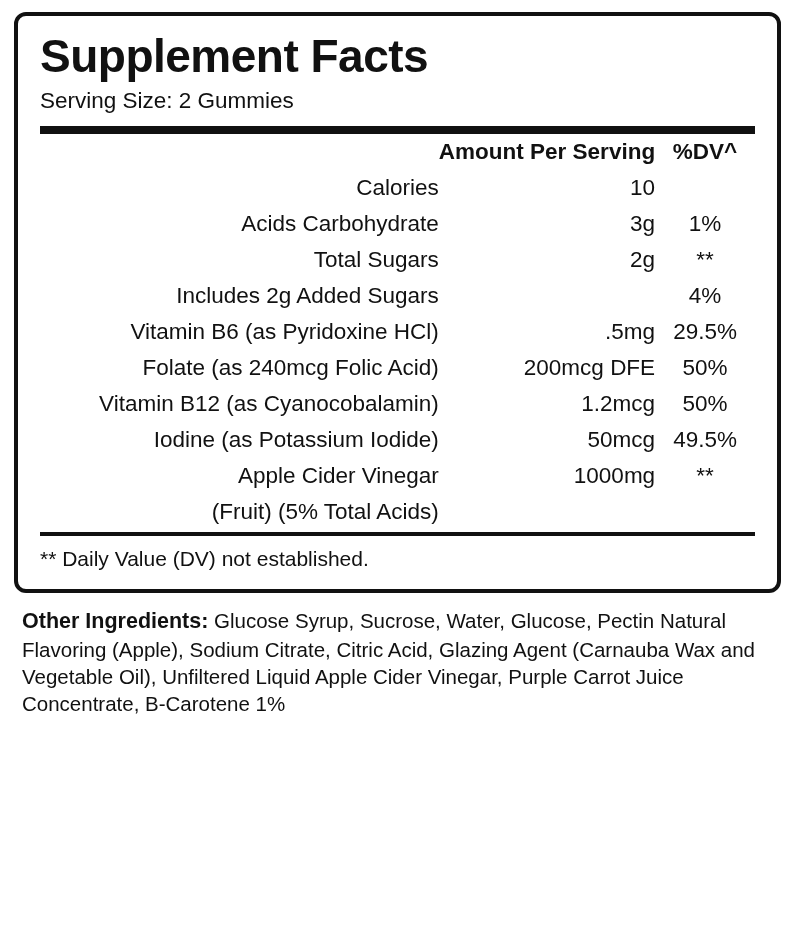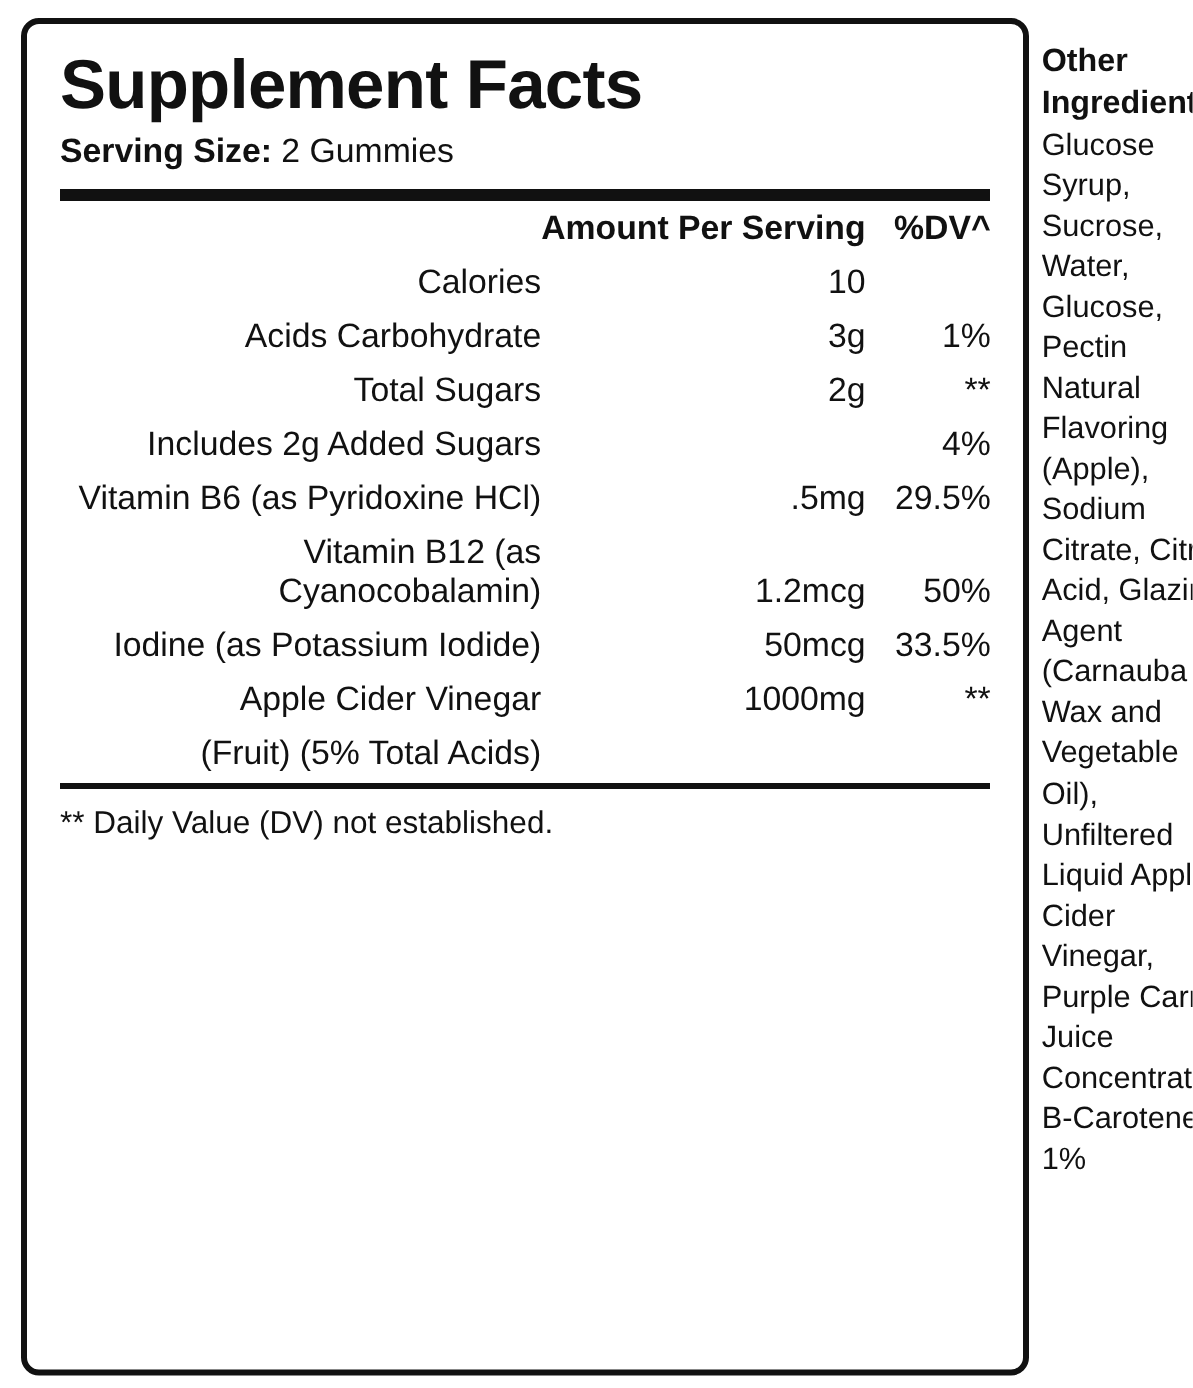--- a/index.html
+++ b/index.html
@@ -13,20 +13,21 @@
     font-family: "Liberation Sans", sans-serif;
     color: #111111;
     overflow: hidden;
   }
   .page {
     width: 795px;
     height: 925px;
     box-sizing: border-box;
     padding: 12px 14px 8px 14px;
     display: flex;
+    flex-direction: column;
   }
   .panel {
     border: 4px solid #111111;
     border-radius: 12px;
     box-sizing: border-box;
     padding: 14px 22px 16px 22px;
     flex: 0 0 auto;
   }
   .title {
     font-size: 46px;
@@ -34,21 +35,21 @@
     letter-spacing: -0.5px;
     line-height: 1.05;
     margin: 2px 0 6px 0;
   }
   .serving-line {
     font-size: 22.5px;
     line-height: 1.3;
     font-weight: 400;
   }
   .serving-line .lbl {
-    font-weight: 700;
+    font-weight: 400;
   }
   .rule-thick {
     border-top: 8px solid #111111;
     margin: 10px 0 0 0;
   }
   table.facts {
     width: 100%;
     border-collapse: collapse;
     font-size: 22.5px;
   }
@@ -66,21 +67,21 @@
     text-align: right;
     width: 56%;
   }
   .col-amt {
     text-align: right;
     width: 30%;
     white-space: nowrap;
     padding-right: 4px;
   }
   .col-dv {
-    text-align: right;
+    text-align: center;
     width: 14%;
     white-space: nowrap;
   }
   .row-line td {
     border-top: 2px solid #111111;
   }
   .row-line-med td {
     border-top: 4px solid #111111;
   }
   .indent1 { padding-left: 26px !important; }
@@ -155,31 +156,36 @@
           <td class="col-amt"></td>
           <td class="col-dv">4%</td>
         </tr>
 
         <tr class="row-line">
           <td class="col-name">Vitamin B6 (as Pyridoxine HCl)</td>
           <td class="col-amt">.5mg</td>
           <td class="col-dv">29.5%</td>
         </tr>
 
+        <tr class="row-line">
+          <td class="col-name">Folate (as 240mcg Folic Acid)</td>
+          <td class="col-amt">200mcg DFE</td>
+          <td class="col-dv">50%</td>
+        </tr>
 
         <tr class="row-line">
           <td class="col-name">Vitamin B12 (as Cyanocobalamin)</td>
           <td class="col-amt">1.2mcg</td>
           <td class="col-dv">50%</td>
         </tr>
 
         <tr class="row-line">
           <td class="col-name">Iodine (as Potassium Iodide)</td>
           <td class="col-amt">50mcg</td>
-          <td class="col-dv">33.5%</td>
+          <td class="col-dv">49.5%</td>
         </tr>
 
         <tr class="row-line">
           <td class="col-name">Apple Cider Vinegar</td>
           <td class="col-amt">1000mg</td>
           <td class="col-dv">**</td>
         </tr>
 
         <tr class="cont-row">
           <td class="col-name">(Fruit) (5% Total Acids)</td>

